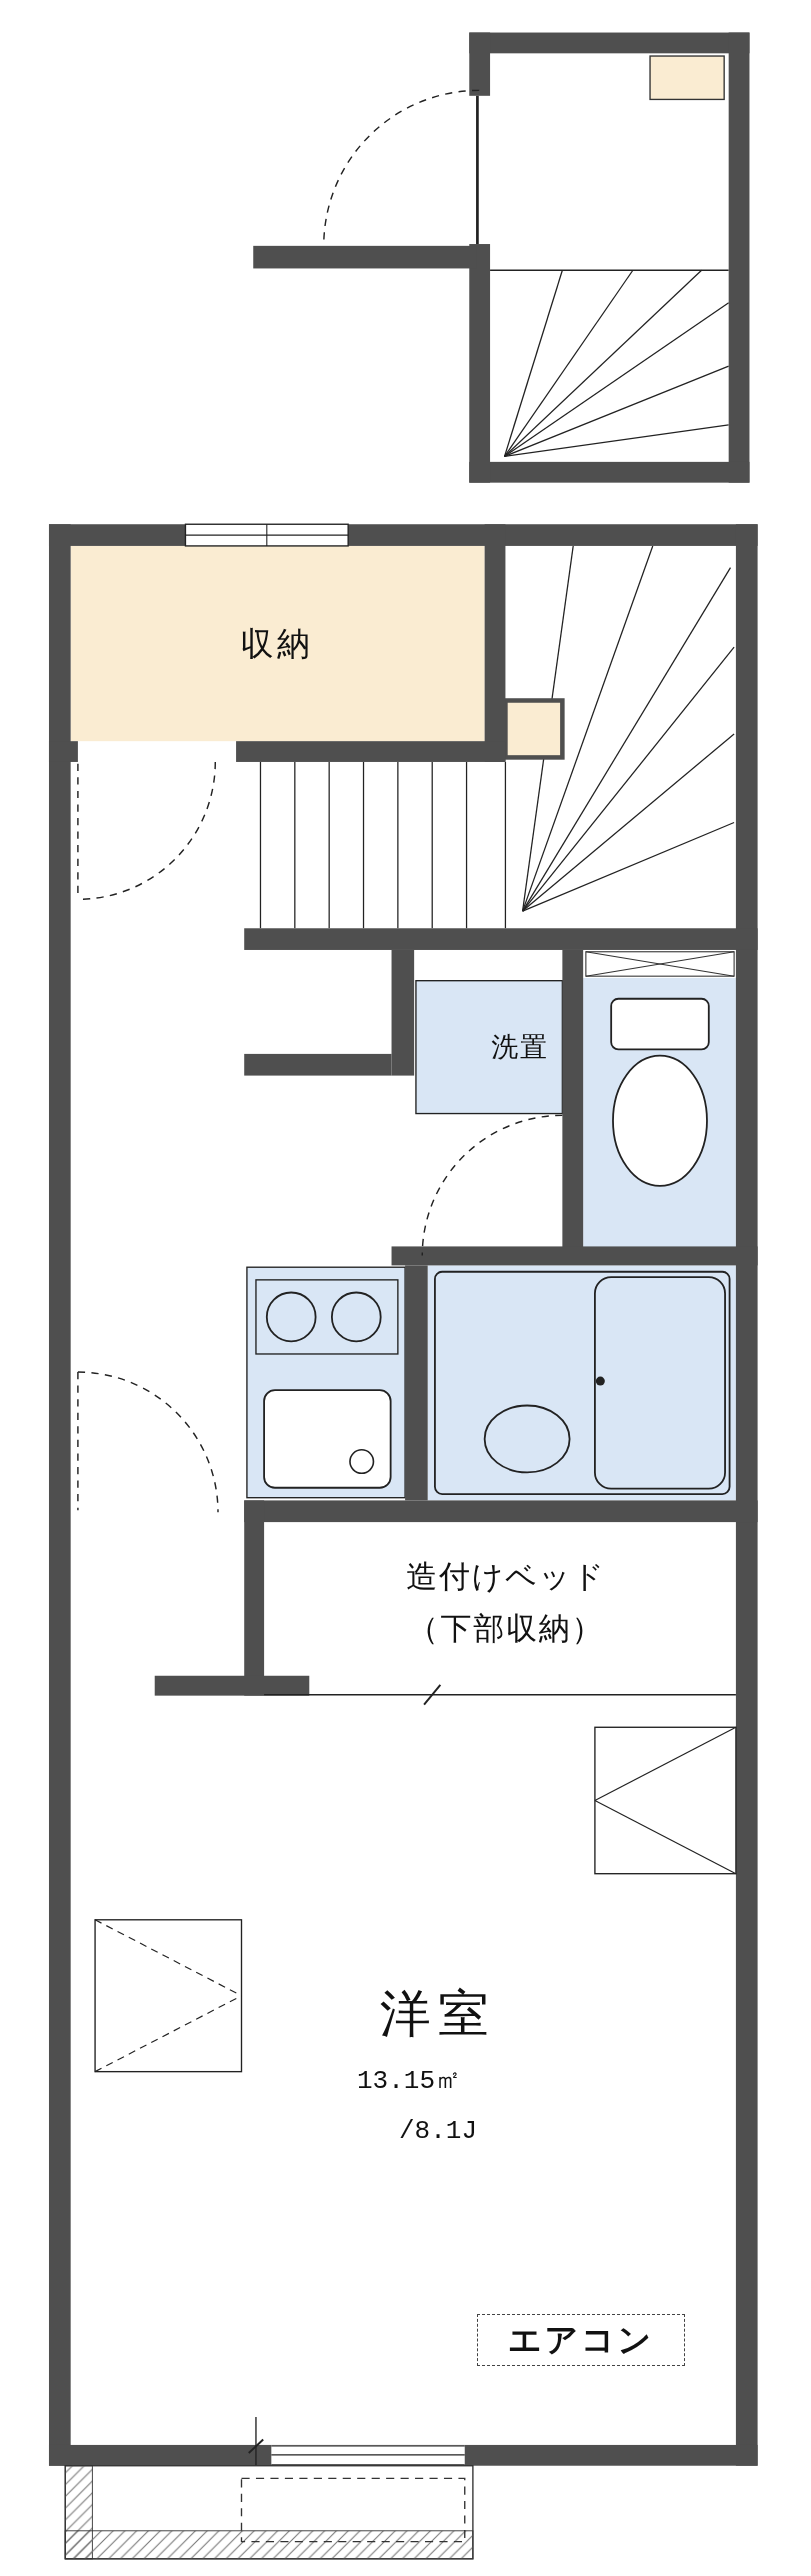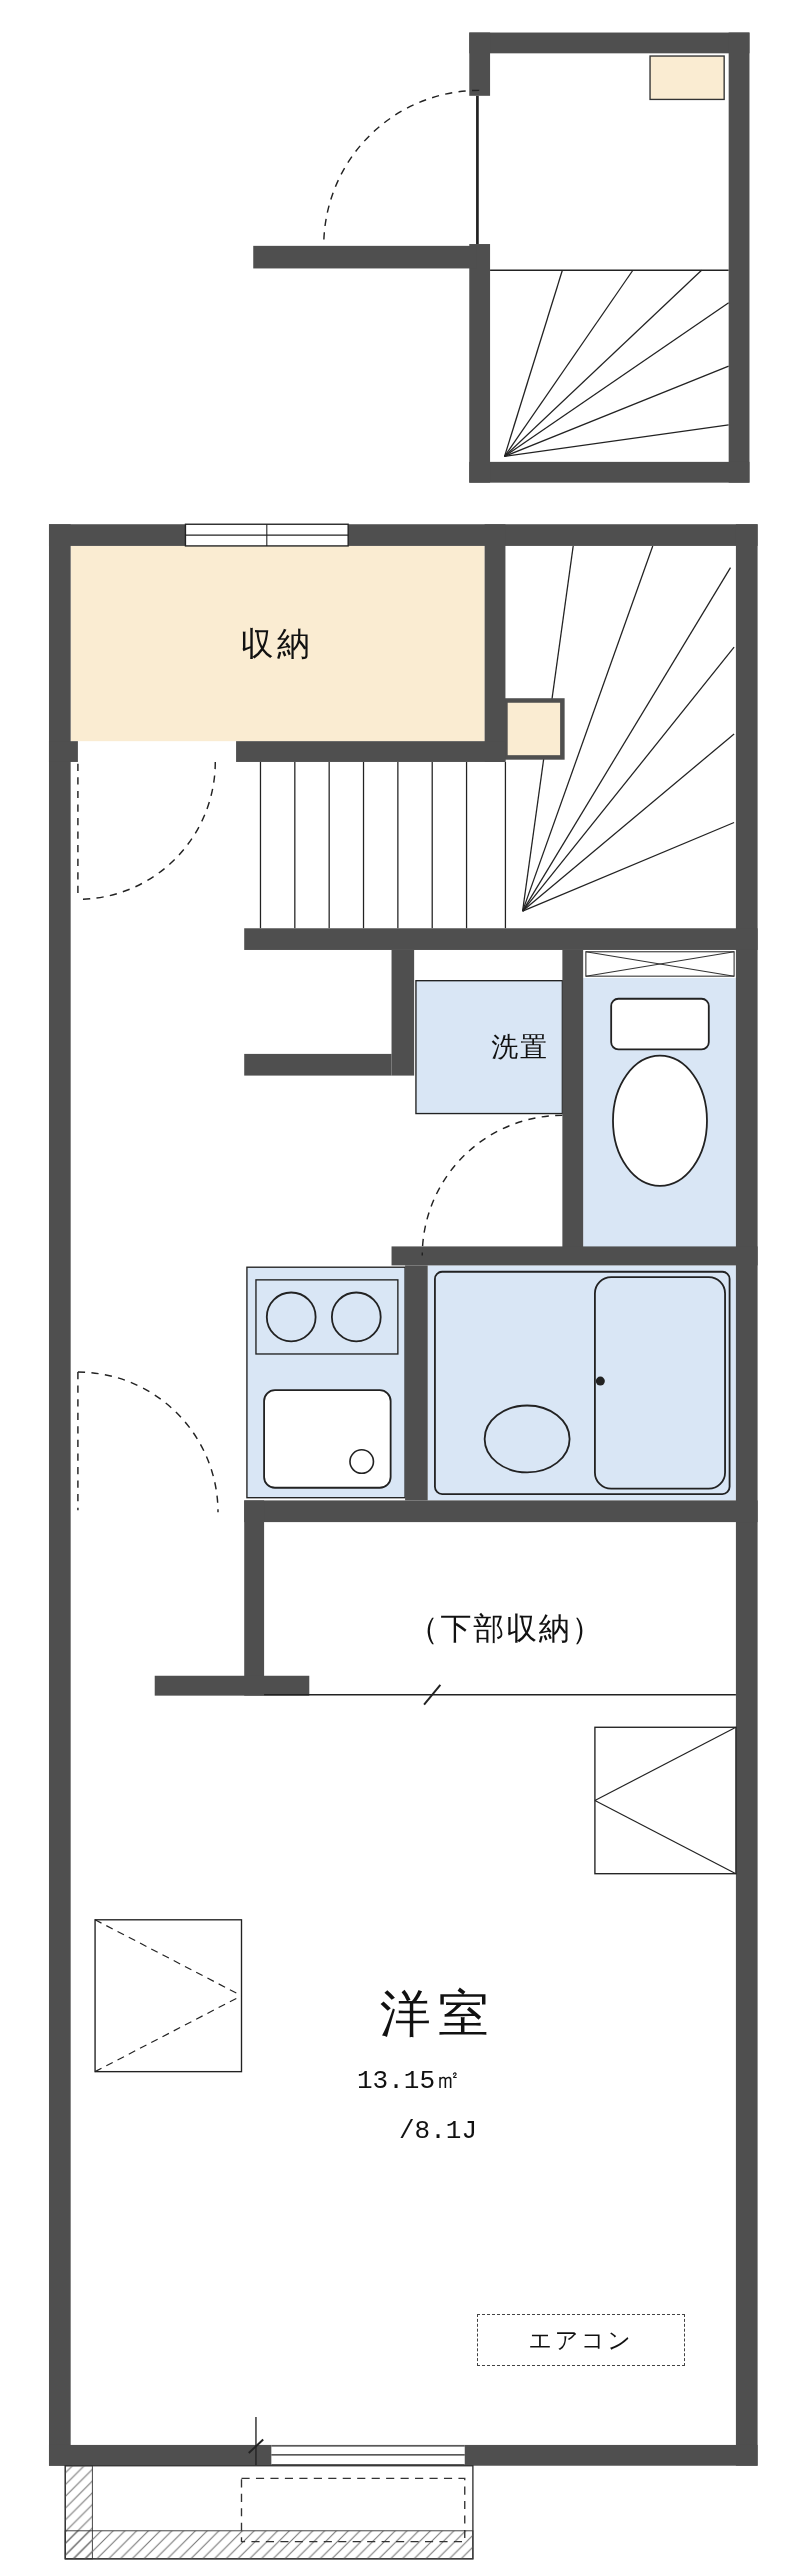--- a/index.html
+++ b/index.html
@@ -10,21 +10,21 @@
   svg.plan { position:absolute; left:0; top:0; }
   .label { position:absolute; transform:translate(-50%,-50%); white-space:nowrap; color:#111; }
   .label-storage { font-size:33px; letter-spacing:3.6px; }
   .label-washer  { font-size:27px; letter-spacing:1.8px; }
   .label-bed     { font-size:31px; letter-spacing:1.8px; }
   .label-room    { font-size:51px; letter-spacing:7.2px; font-weight:500;margin-left:27px; }
   .label-area    { font-size:26px;font-family:Liberation Mono, monospace; }
   .aircon-box {
     position:absolute; left:477px; top:2314px; width:208px; height:52px;
     border:1.8px dashed #444; background:#fff; display:flex; align-items:center; justify-content:center;
-    font-size:23px; letter-spacing:2.7px; box-sizing:border-box;
+    font-size:33px; letter-spacing:2.7px; box-sizing:border-box;font-weight:bold;
   }
 </style>
 </head>
 <body>
 
 <div class="stage">
 
 <svg class="plan" width="812" height="2576" viewBox="0 0 898 2850" xmlns="http://www.w3.org/2000/svg">
   <defs>
     <pattern id="hatch" width="13" height="13" patternUnits="userSpaceOnUse">
@@ -168,20 +168,21 @@
     <rect x="72" y="2728" width="30" height="103" fill="url(#hatch)" stroke="#333" stroke-width="1"></rect>
     <rect x="72" y="2800" width="451" height="31" fill="url(#hatch)" stroke="#333" stroke-width="1"></rect>
     <rect x="267" y="2742" width="247" height="70" fill="none" stroke="#333" stroke-width="1.5" stroke-dasharray="9 7"></rect>
   </g>
 </svg>
 
 <div class="label label-storage" style="left:277px; top:644px;">収納</div>
 
 <div class="label label-washer" style="left:489px; top:1047px;margin-left:31px;">洗置</div>
 
+<div class="label label-bed" style="left:506px; top:1577px;">造付けベッド</div>
 <div class="label label-bed" style="left:506px; top:1629px;">（下部収納）</div>
 
 <div class="label label-room" style="left:411px; top:2014px;">洋室</div>
 <div class="label label-area" style="left:409px; top:2079px;">13.15㎡</div>
 <div class="label label-area" style="left:396px; top:2131px;margin-left:42px;">/8.1J</div>
 
 <div class="aircon-box">
   <span>エアコン</span>
 </div>
 

